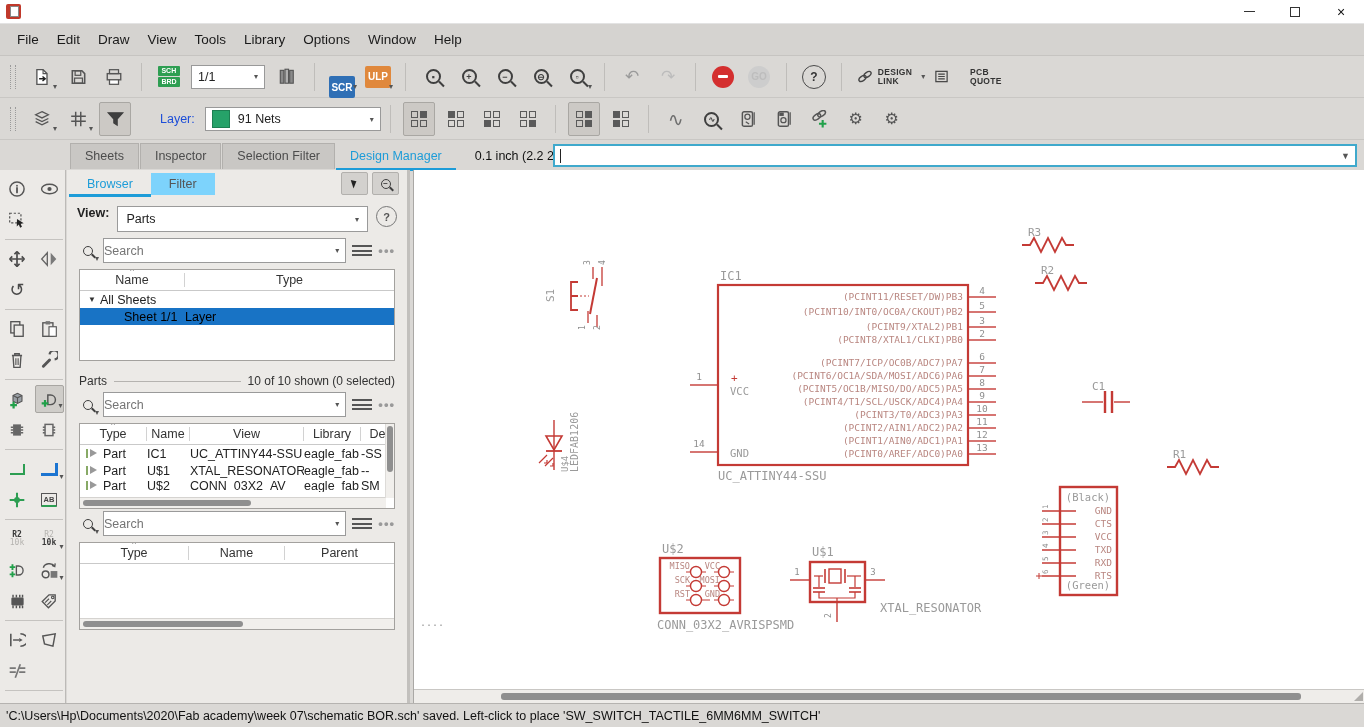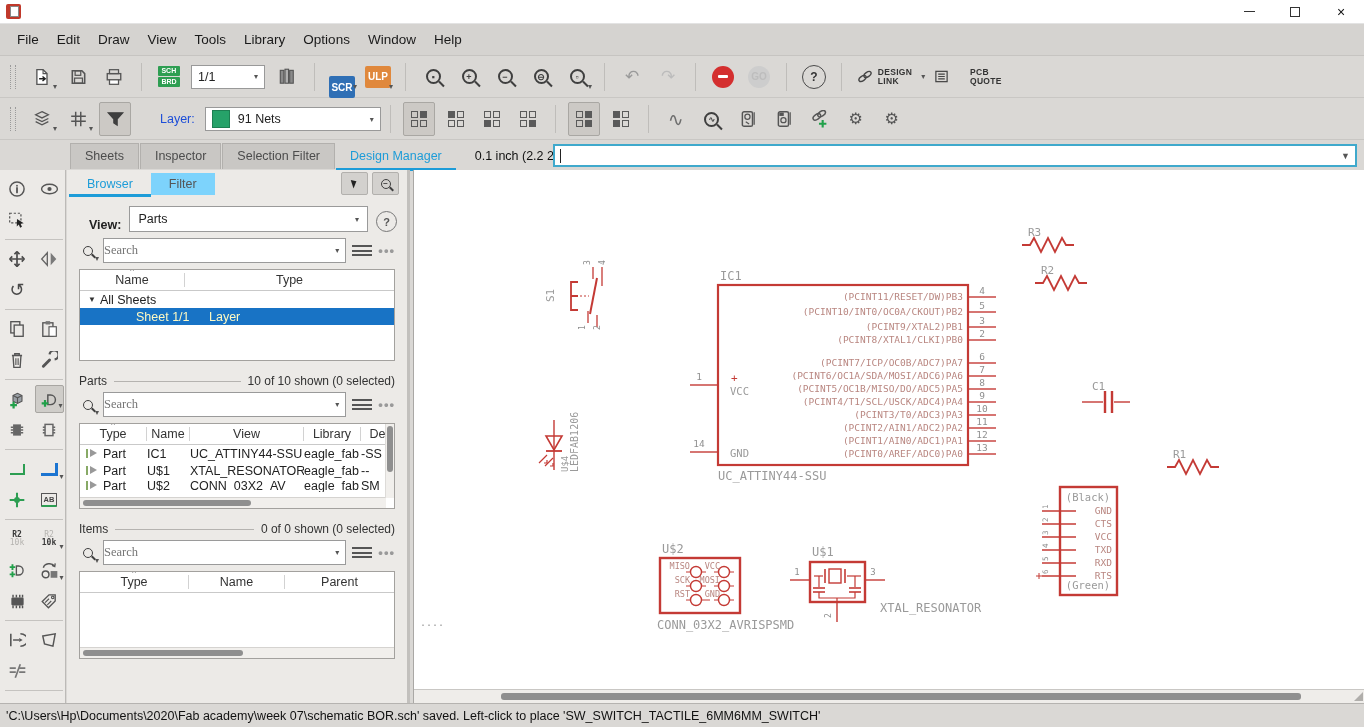--- a/index.html
+++ b/index.html
@@ -88,47 +88,47 @@
   .subtab{font-size:12.5px;color:#555;padding:4px 18px;position:relative;}
   .subtab.active{color:#1d9cd8;}
   .subtab.active::after{content:"";position:absolute;left:0;right:0;bottom:-2px;height:3px;background:#1d9cd8;}
   .subtab.plain{background:#7dd3fc;}
   .minibtns{margin-left:auto;display:flex;gap:4px;margin-right:8px;}
   .minibtn{width:25px;height:21px;background:#d3d1ce;border:1px solid #b2b0ad;border-radius:2px;
            display:flex;align-items:center;justify-content:center;}
   .cursor-arrow{width:0;height:0;border-left:5px solid #222;border-top:3px solid transparent;border-bottom:6px solid transparent;transform:rotate(-18deg);}
   .mag.small{width:8px;height:8px;border-width:1.5px;font-size:8px;}
   .mag.small::after{width:5px;right:-4px;bottom:-2px;}
-  .viewrow{display:flex;align-items:flex-end;margin:9px 10px 6px 22px;}
+  .viewrow{display:flex;align-items:flex-start;margin:9px 10px 6px 10px;}
   .viewlabel{font-weight:bold;font-size:12.5px;margin-right:8px;}
   .viewsel{flex:1;height:26px;background:#fff;border:1px solid #9a9a9a;display:flex;align-items:center;
            padding:0 8px;font-size:12.5px;box-sizing:border-box;}
   .viewsel .cbx{margin-left:auto;font-size:8px;color:#555;}
   .qbtn{width:19px;height:19px;border:1.5px solid #777;border-radius:50%;display:flex;align-items:center;
         justify-content:center;font-size:11px;font-weight:bold;color:#555;margin-left:8px;flex:none;}
   .sechdr{display:flex;align-items:baseline;margin:8px 12px 4px 12px;font-size:12px;color:#333;white-space:nowrap;}
   .sechdr .rule{flex:1;border-top:1px solid #b5b3b0;margin:0 7px;transform:translateY(-3px);}
   .searchrow{display:flex;align-items:center;margin:2px 12px 6px 12px;gap:6px;}
   .searchrow .magwrap{position:relative;width:18px;display:flex;justify-content:center;}
   .searchrow .magwrap .caret{right:-2px;bottom:-7px;}
   .searchbox{flex:1;height:25px;background:#fff;border:1px solid #9a9a9a;display:flex;align-items:center;box-sizing:border-box;}
-  .searchbox input{border:none;outline:none;flex:1;font-size:12.5px;color:#0369a1;padding:0 0;font-family:Liberation Serif, serif;background:transparent;min-width:0;}
+  .searchbox input{border:none;outline:none;flex:1;font-size:12.5px;color:#0369a1;padding:0 0;font-family:Liberation Sans, sans-serif;background:transparent;min-width:0;}
   .searchbox .cbx{font-size:8px;color:#555;padding-right:6px;}
   .listicon{position:relative;width:20px;height:16px;}
   .listicon i{display:block;height:2px;background:#555;margin:2.5px 0;}
   .listicon i::before{content:"";}
   .dots{color:#9a9a9a;font-size:13px;letter-spacing:1px;font-weight:bold;}
   .grid-table{background:#fff;border:1px solid #a3a19e;margin:0 12px;position:relative;overflow:hidden;}
   .thead{display:flex;border-bottom:1px solid #c9c9c9;height:20px;align-items:center;font-size:12.5px;color:#333;}
   .thead .col{text-align:center;position:relative;}
   .thead .col::before{content:"˄";position:absolute;top:-7px;left:50%;transform:translateX(-50%);font-size:7px;color:#666;}
   .thead .col.nosort::before{content:"";}
   .colsep{width:1px;height:14px;background:#d2d2d2;}
   .trow{display:flex;align-items:center;height:17px;font-size:12.5px;color:#222;}
-  .trow.sel{background:#1873c5;color:#fef9c3;gap:12px;}
+  .trow.sel{background:#1873c5;color:#000000;}
   .tri{font-size:8px;margin:0 4px 0 8px;color:#333;}
   .hscroll{height:10px;background:#f1efec;border-top:1px solid #d5d3d0;position:relative;}
   .hthumb{position:absolute;top:2px;height:6px;background:#8f8f8f;border-radius:3px;}
   .vscroll{position:absolute;right:0;top:0;width:8px;bottom:10px;background:#f1efec;border-left:1px solid #dddbd8;}
   .vthumb{position:absolute;left:1px;width:6px;background:#8f8f8f;border-radius:3px;}
   .partico{width:14px;height:9px;position:relative;margin:0 3px 0 6px;flex:none;}
   .partico::before{content:"";position:absolute;left:0;top:0;bottom:0;width:2px;background:#8a6;}
   .partico::after{content:"";position:absolute;left:4px;top:0;width:0;height:0;
      border-left:7px solid #999;border-top:4.5px solid transparent;border-bottom:4.5px solid transparent;}
   .cell{overflow:hidden;white-space:nowrap;}
@@ -710,25 +710,20 @@
       <span class="cell" style="flex:1;">SM</span>
     </div>
     <div class="hscroll" style="position:absolute;left:0;right:8px;bottom:0;">
       <div class="hthumb" style="left:3px;width:168px;"></div>
     </div>
     <div class="vscroll">
       <div class="vthumb" style="top:2px;height:46px;"></div>
     </div>
   </div>
 
-  <div class="sechdr" style="margin-top:13px;">
-    <span>Items</span>
-    <span class="rule"></span>
-    <span>0 of 0 shown (0 selected)</span>
-  </div>
   <div class="searchrow">
     <span class="magwrap">
         <span class="mag small"></span>
         <span class="caret">▾</span>
       </span>
     <div class="searchbox">
       <input placeholder="Search" style="">
       <span class="cbx">▾</span>
     </div>
     <span class="listicon">

